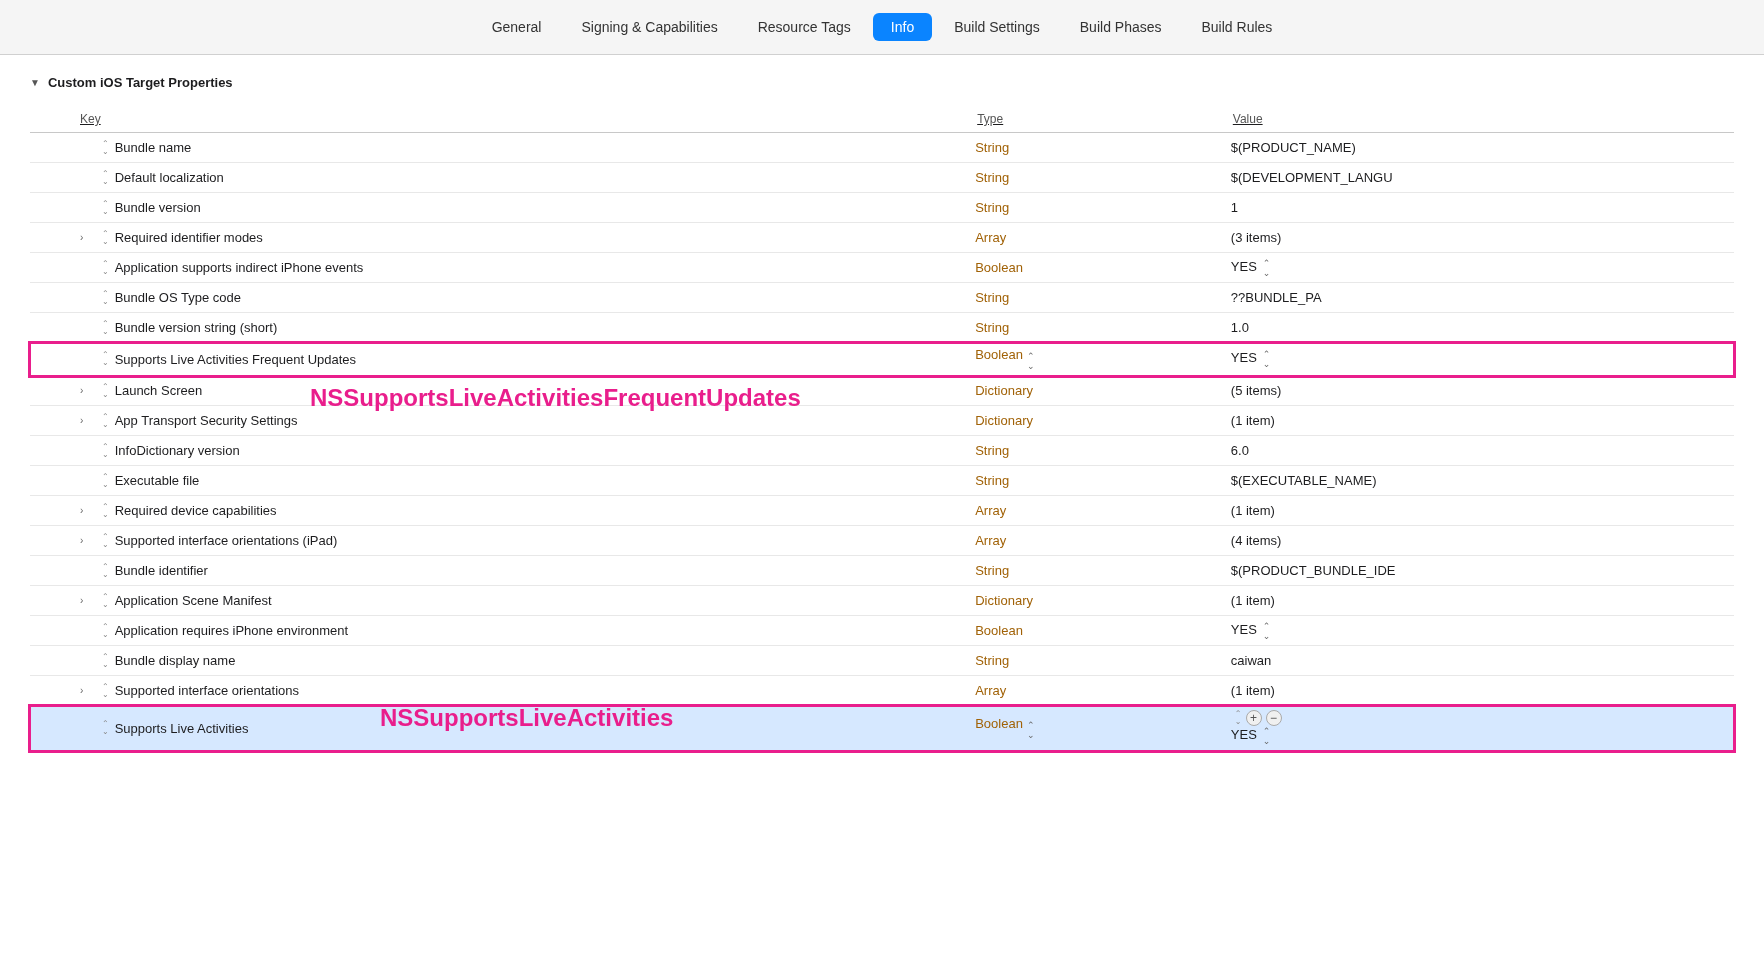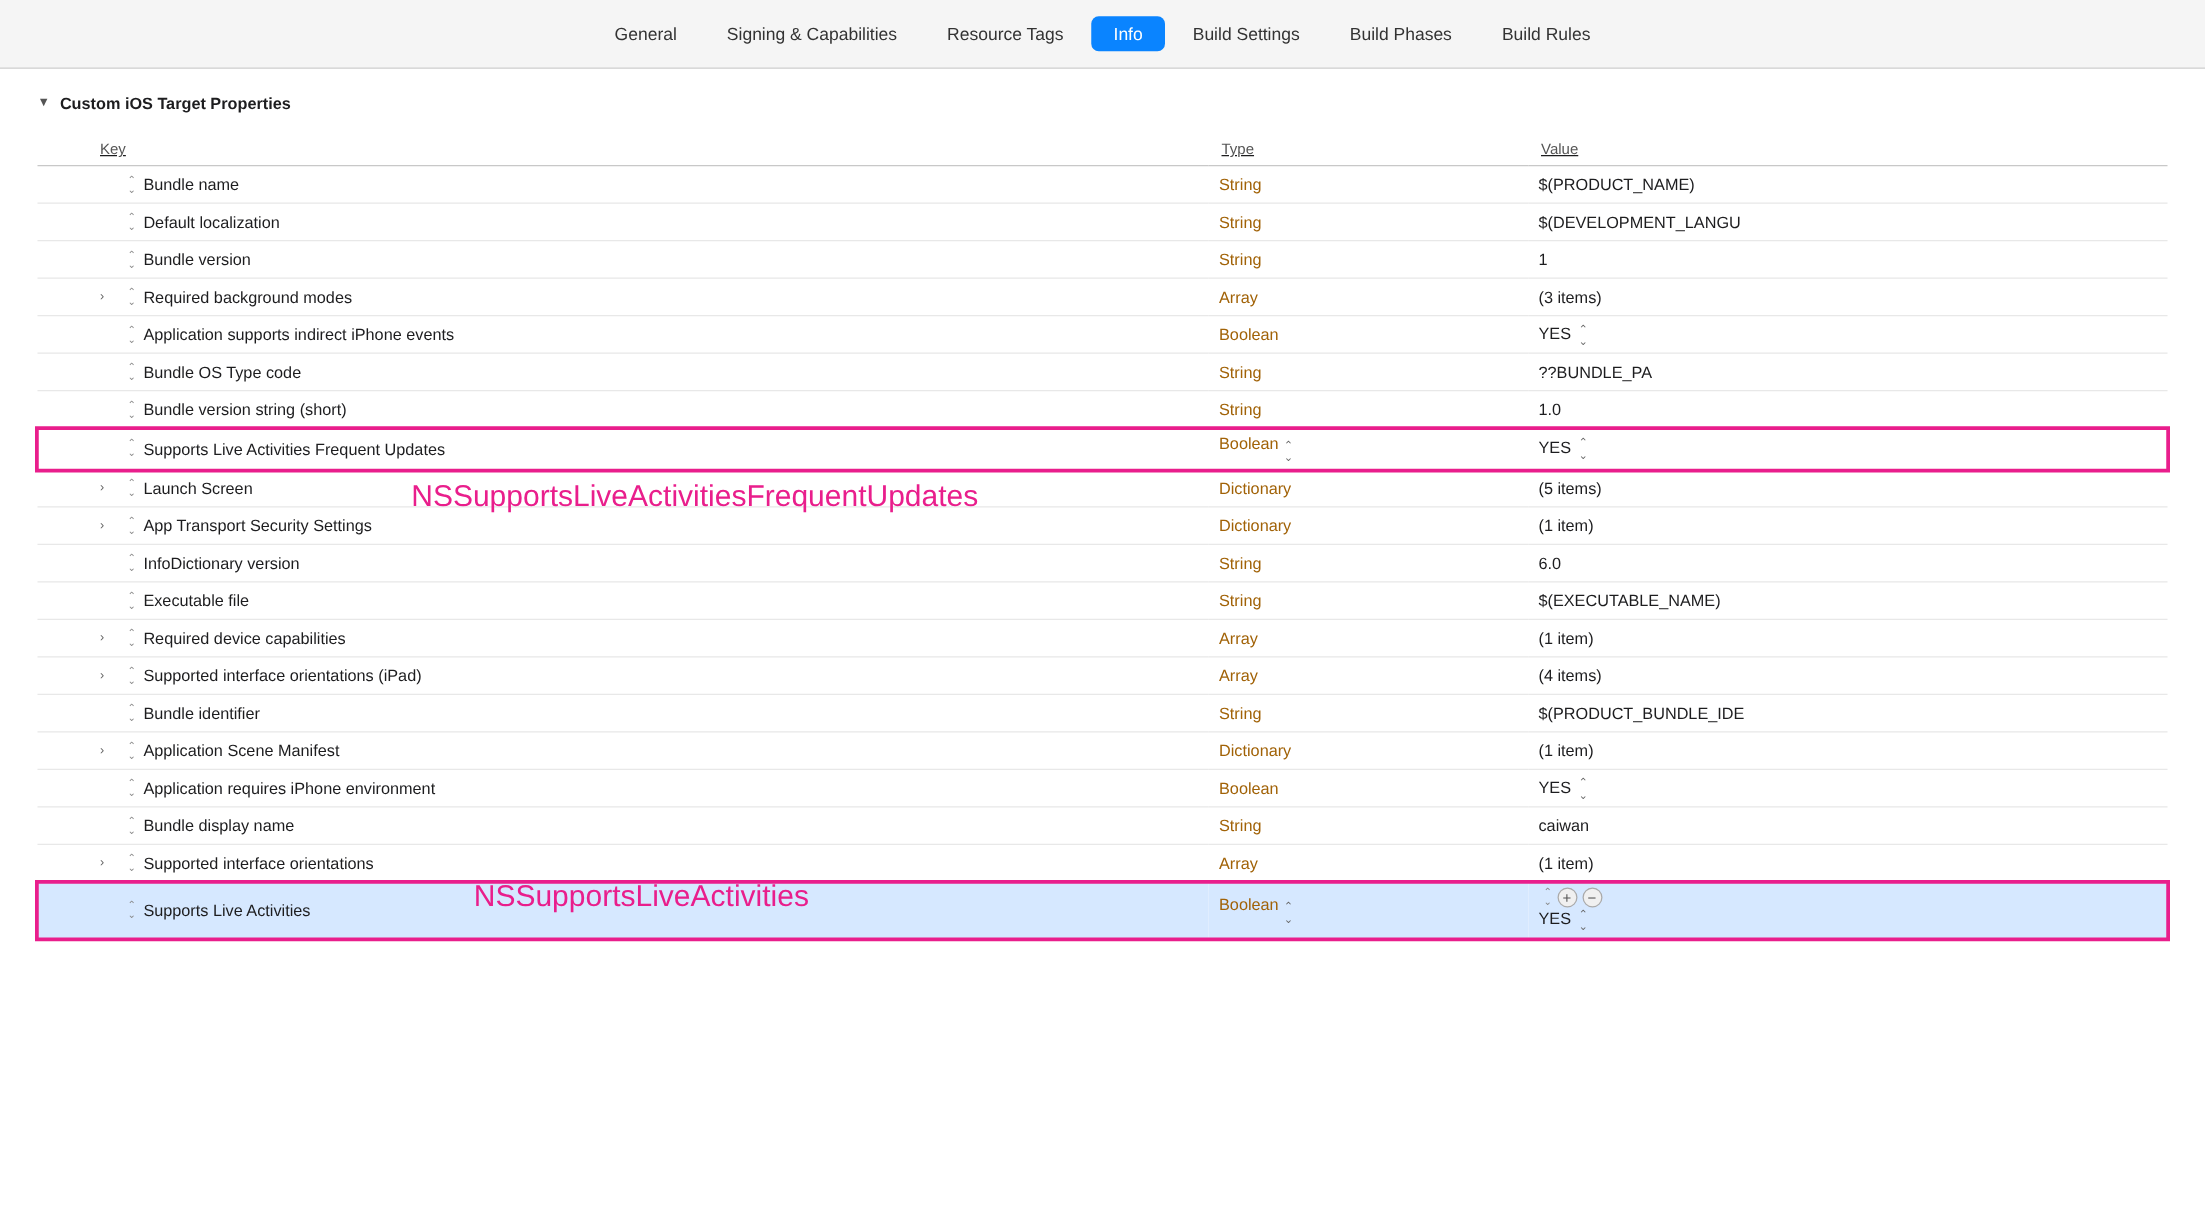--- a/index.html
+++ b/index.html
@@ -167,25 +167,24 @@
       font-size: 12px;
       color: #555;
       cursor: pointer;
       background: #f0f0f0;
     }
 
     
     .annotation-label {
       position: absolute;
       font-size: 24px;
-      font-weight: 400;
+      font-weight: 700;
       color: #e91e8c;
       pointer-events: none;
       white-space: nowrap;
-      margin-left: 19px;
     }
 
     .table-container {
       position: relative;
     }
 
     .annotation-wrapper {
       position: relative;
     }
   </style>
@@ -206,21 +205,21 @@
 
   <div class="section-header">
     <span class="chevron-down">▼</span>
     <span>Custom iOS Target Properties</span>
   </div>
 
   <div class="table-container annotation-wrapper">
 
     <div class="annotation-label" style="top: 278px; left: 280px; z-index: 10;">NSSupportsLiveActivitiesFrequentUpdates</div>
 
-    <div class="annotation-label" style="top: 598px; left: 330px; z-index: 10;">NSSupportsLiveActivities</div>
+    <div class="annotation-label" style="top: 598px; left: 350px; z-index: 10;">NSSupportsLiveActivities</div>
 
     <table class="properties-table">
       <thead>
         <tr class="table-header-row">
           <th class="th-key">Key</th>
           <th class="th-type">Type</th>
           <th class="th-value">Value</th>
         </tr>
       </thead>
       <tbody id="table-body">
@@ -255,21 +254,21 @@
               </div>
             </td>
             <td><span class="type-text">String</span></td>
             <td><span class="value-text">1</span></td>
           </tr>
           <tr class="table-row">
             <td style="padding: 0px;">
               <div class="td-key-wrap" style="padding-left: 50px;">
                 <span class="expand-arrow">›</span>
                 <span class="sort-arrows">⌃<br>⌄</span>
-                <span>Required background modes</span>
+                <span>Required identifier modes</span>
               </div>
             </td>
             <td><span class="type-text">Array</span></td>
             <td><span class="value-text">(3 items)</span></td>
           </tr>
           <tr class="table-row">
             <td style="padding: 0px;">
               <div class="td-key-wrap" style="padding-left: 50px;">
                 <span style="min-width: 12px; display: inline-block;"></span>
                 <span class="sort-arrows">⌃<br>⌄</span>

